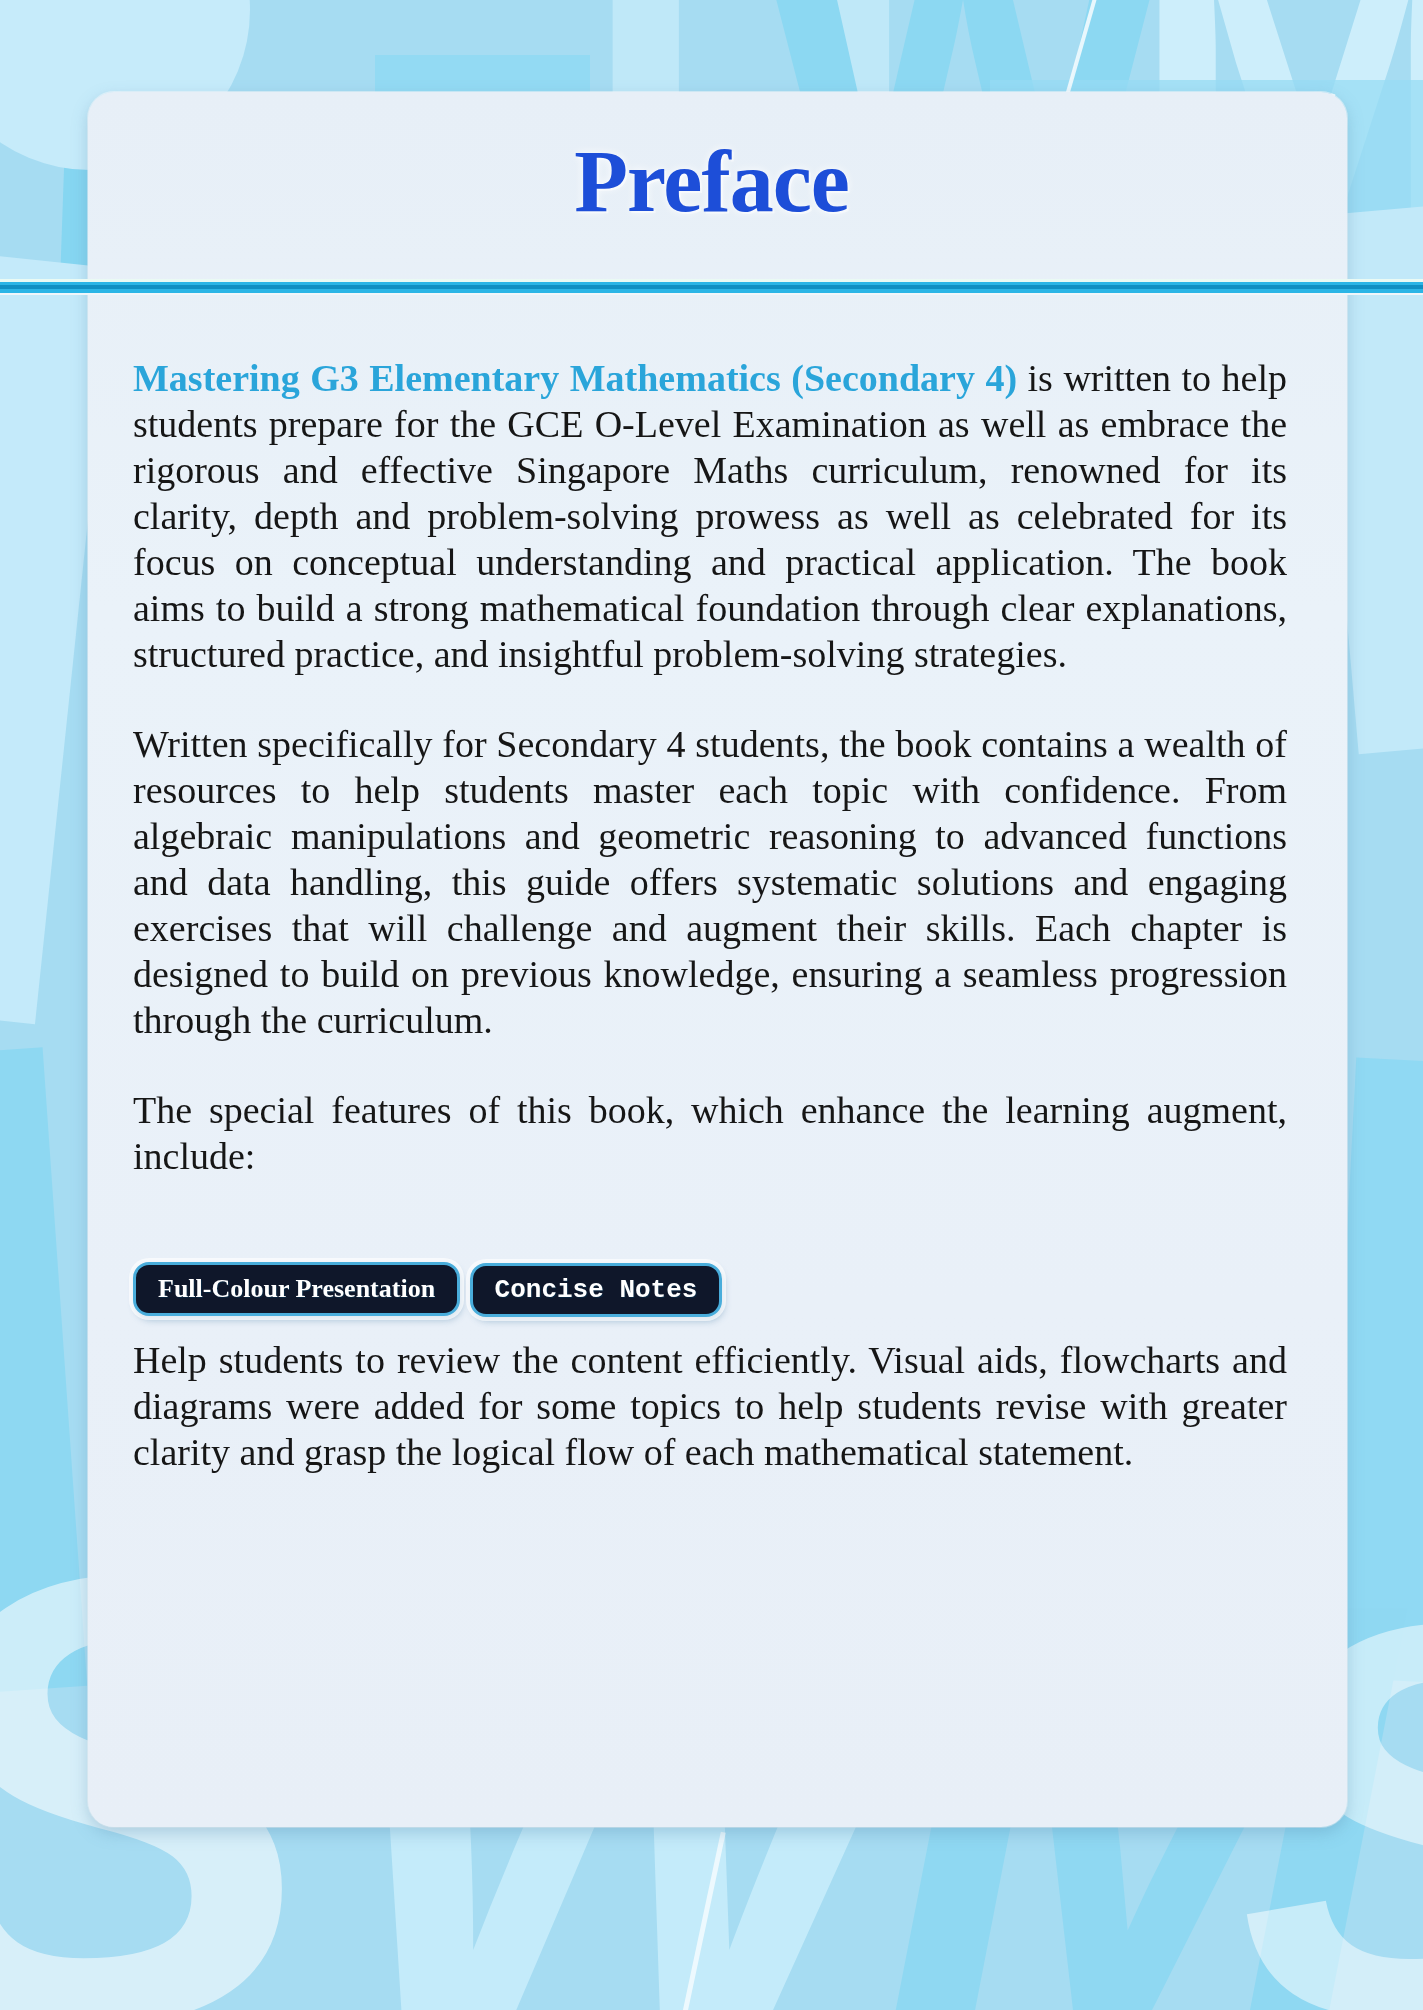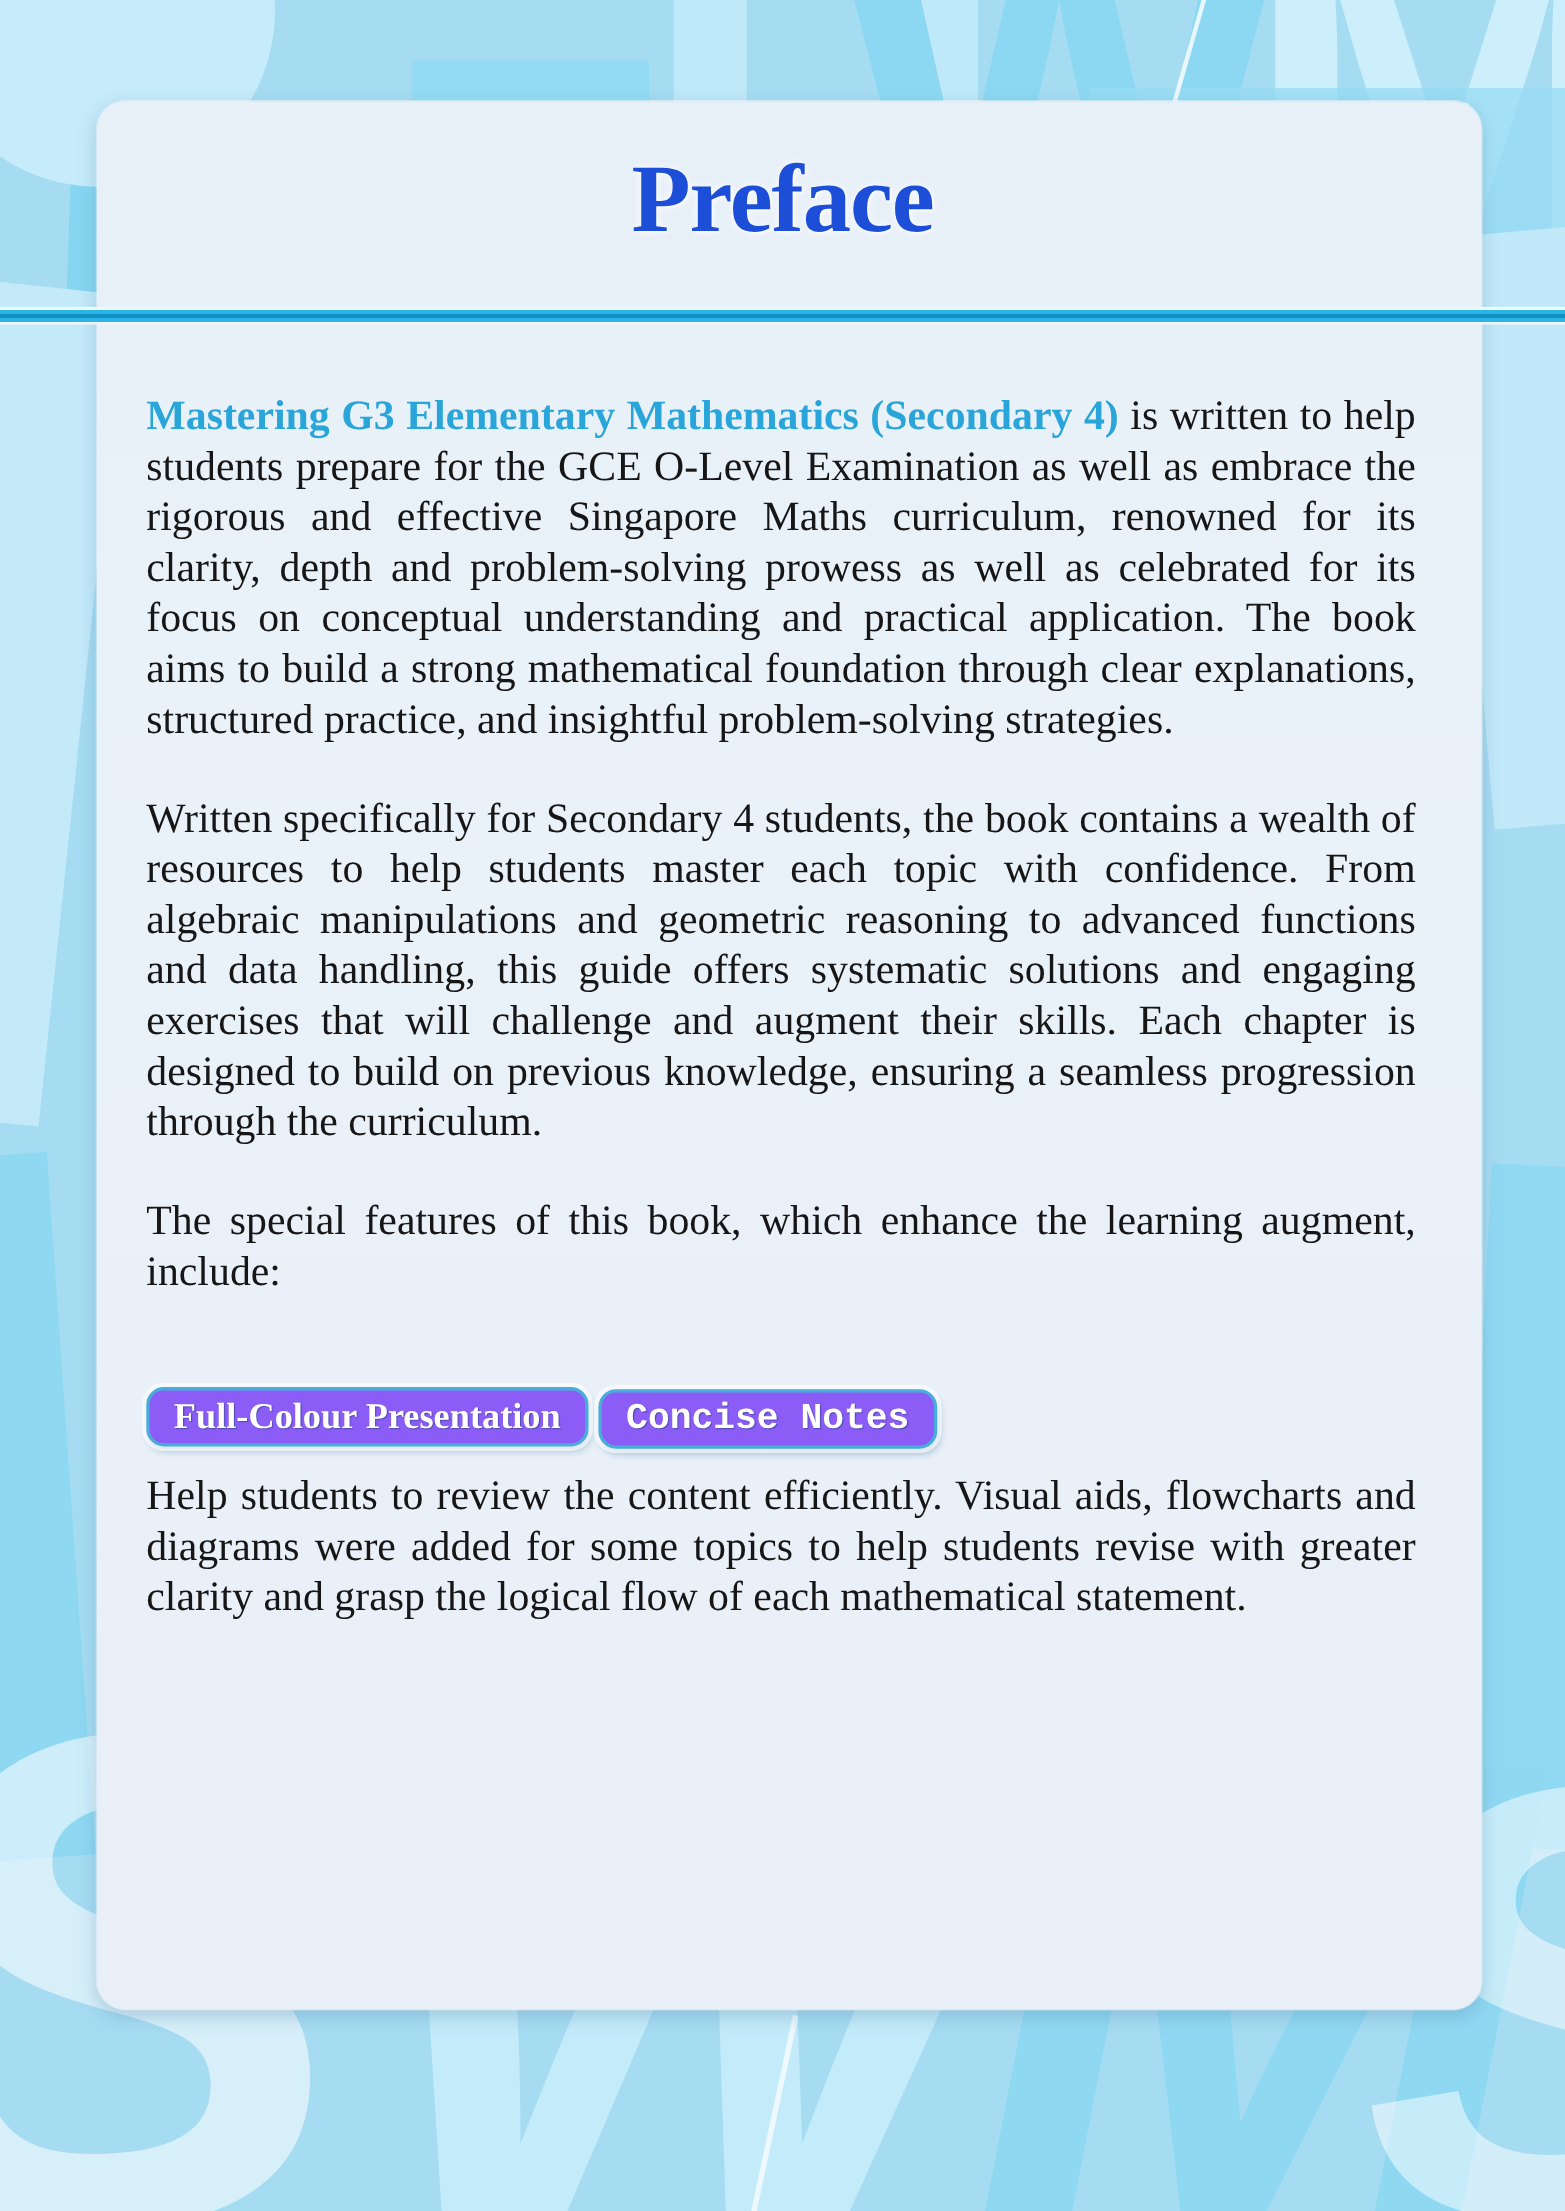--- a/index.html
+++ b/index.html
@@ -63,27 +63,27 @@
     text-align:justify;
   }
   .para{margin:0 0 44px 0;}
   .para-features-intro{margin-bottom:68px;}
   .lead{
     color:#2aa5da;
     font-weight:bold;
   }
   .feature-badge{
     display:inline-block;
-    background:#8b5cf6;
+    background:#0f172a;
     border:3px solid #49addb;
     border-radius:16px;
     box-shadow:0 0 0 4px rgba(255,255,255,0.65), 2px 4px 7px rgba(80,130,170,0.45);
     color:#ffffff;
     font-weight:bold;
-    font-size:33px;
+    font-size:26px;
     line-height:38px;
     padding:5px 22px;
     text-shadow:1px 1px 1px rgba(0,60,95,0.45);
   }
   .feature-badge.second{margin-top:16px;font-family:Liberation Mono, monospace;}
   .feature-desc{margin:20px 0 16px 0;}
 </style>
 </head>
 <body>
 

